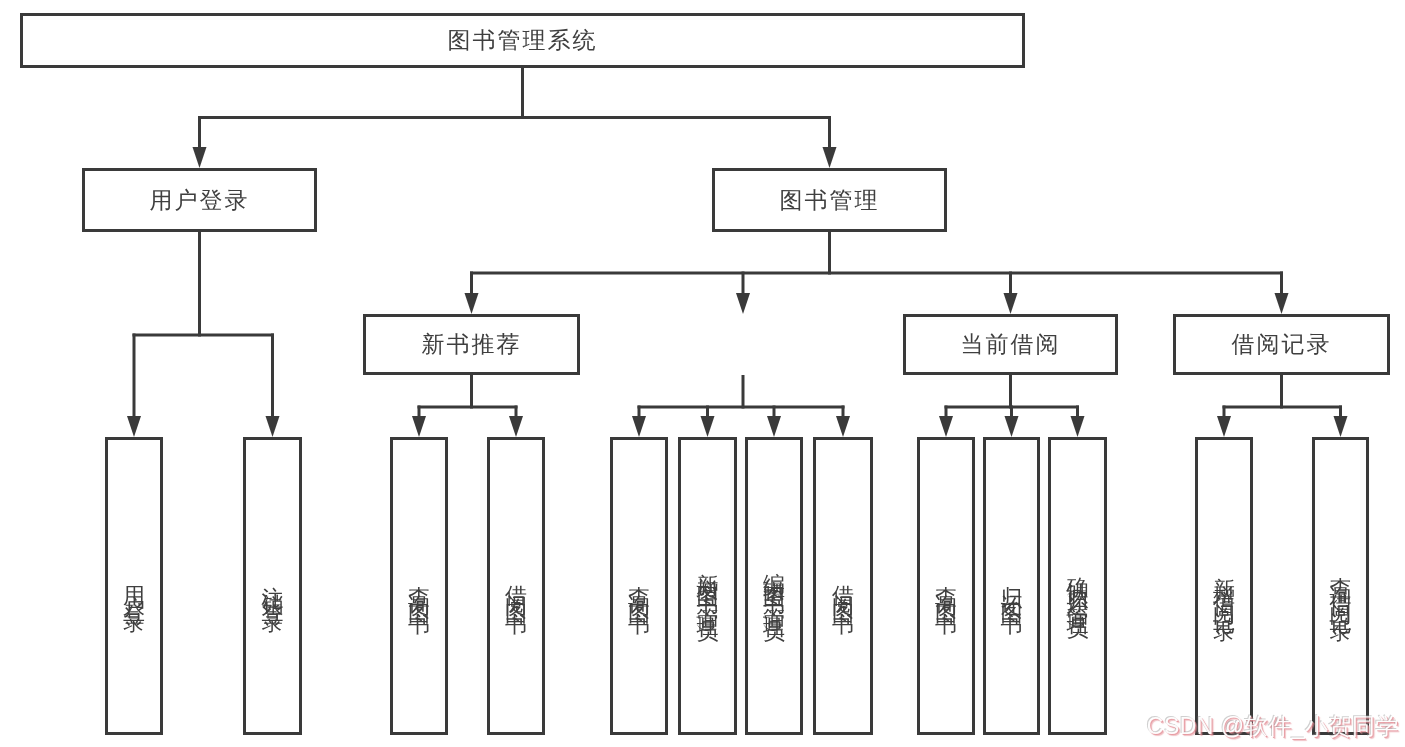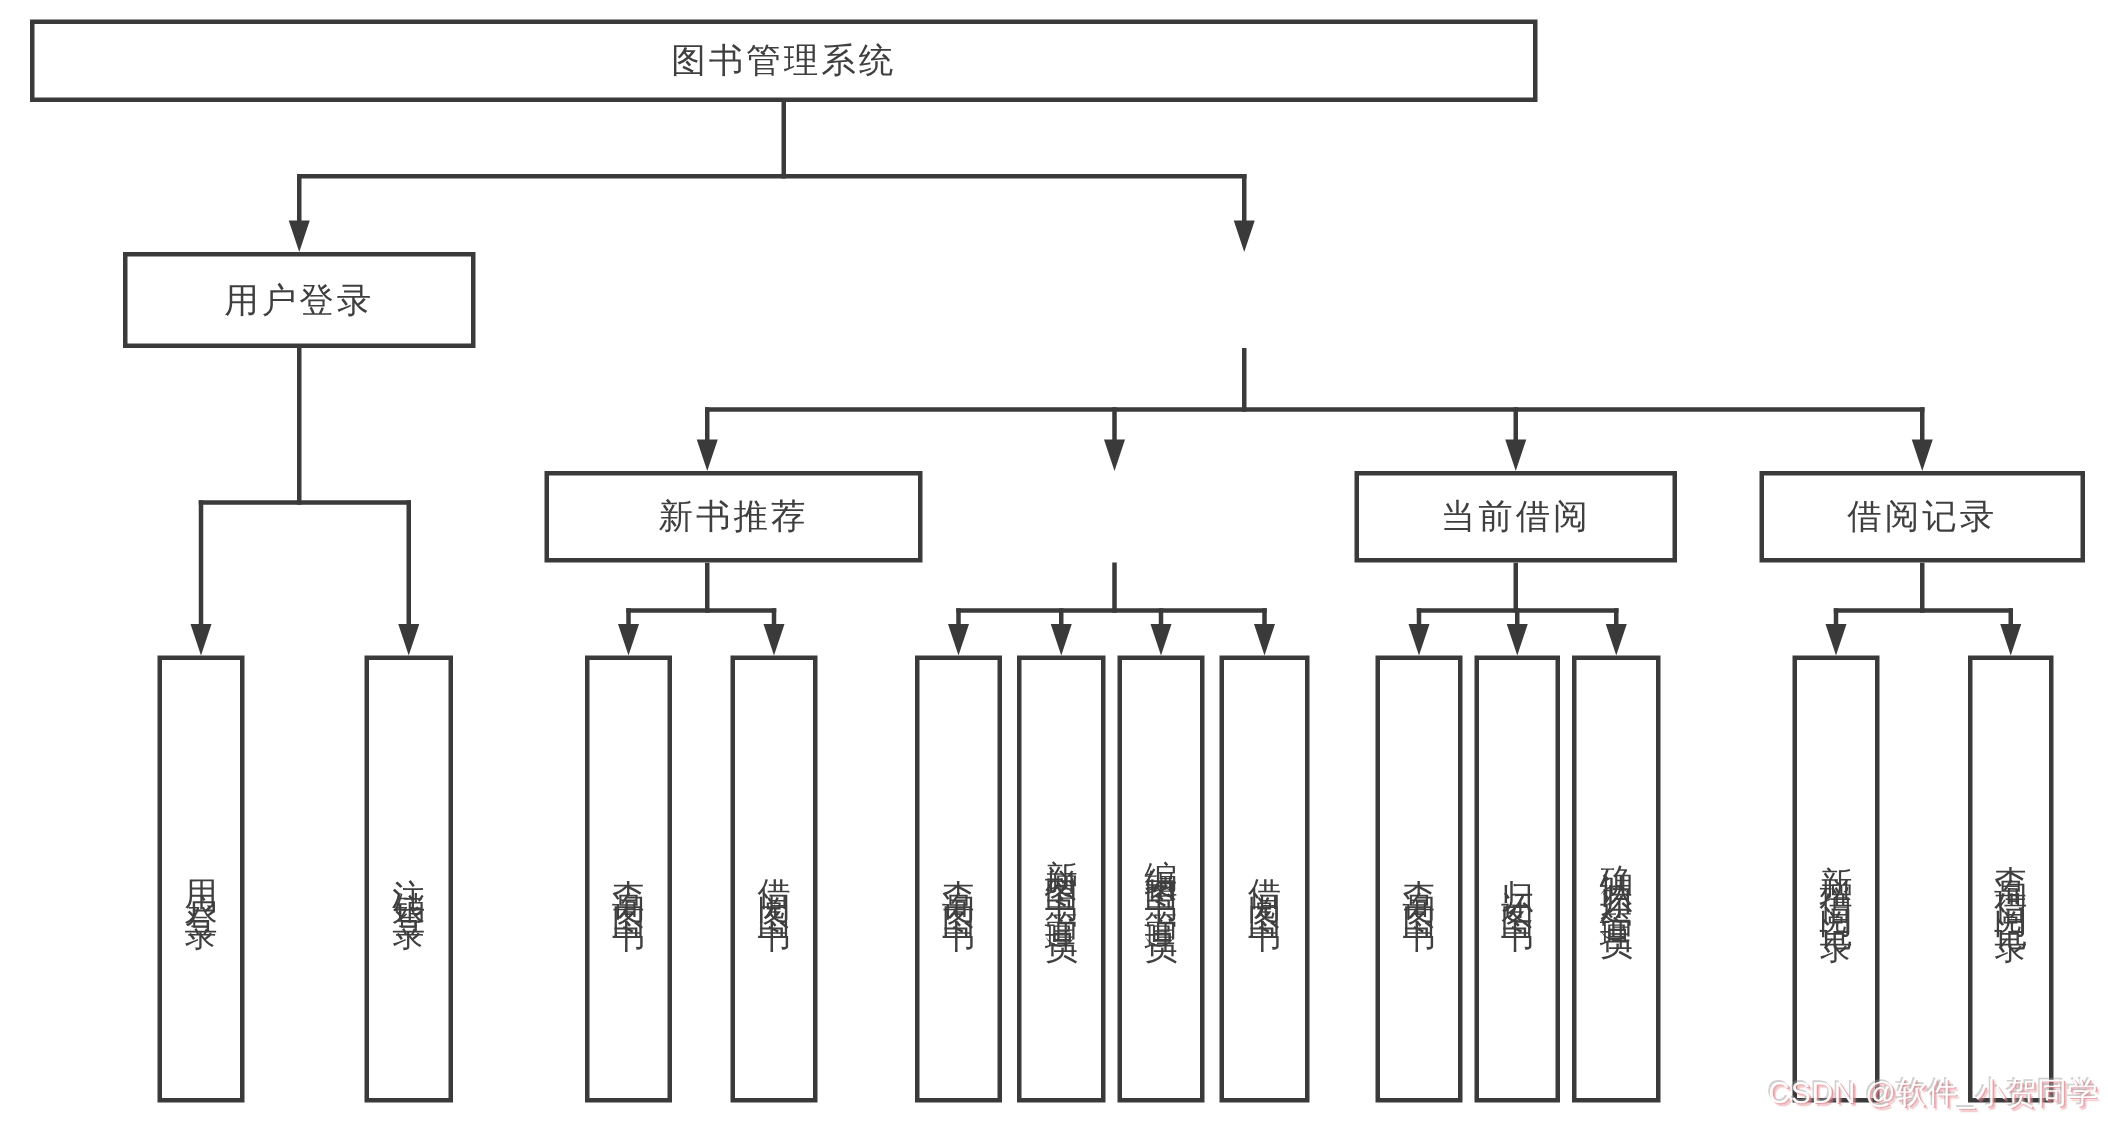--- a/index.html
+++ b/index.html
@@ -52,21 +52,21 @@
     color: #3f3f3f;
     font-size: 22px;
     letter-spacing: 9px;
     line-height: 1;
   }
   .vbox span { display: block; }
   #watermark {
     position: absolute;
     right: 6px;
     bottom: 5px;
-    font-size: 20px;
+    font-size: 23px;
     letter-spacing: 0.5px;
     color: rgba(255,255,255,0.95);
     text-shadow:
       -1px -1px 0 rgba(150,150,150,0.45),
        1px  1px 0 rgba(227,140,148,0.75),
        2px  2px 1px rgba(227,140,148,0.55);
     white-space: nowrap;
     z-index: 10;
     pointer-events: none;
     text-align: center;
@@ -153,22 +153,25 @@
     </g>
   </svg>
 
   <div class="hbox" style="left:20px; top:13px; width:1005px; height:55px;">
     <span>图书管理系统</span>
   </div>
 
   <div class="hbox" style="left:82px; top:168px; width:235px; height:64px;">
     <span>用户登录</span>
   </div>
-
-  <div class="hbox" style="left:363px; top:314px; width:252px; height:61px;">
+  <div class="hbox" style="left:712px; top:168px; width:235px; height:64px;">
+    <span>图书管理</span>
+  </div>
+
+  <div class="hbox" style="left:363px; top:314px; width:217px; height:61px;">
     <span>新书推荐</span>
   </div>
   <div class="hbox" style="left:903px; top:314px; width:215px; height:61px;align-items:center;">
     <span>当前借阅</span>
   </div>
   <div class="hbox" style="left:1173px; top:314px; width:217px; height:61px;">
     <span>借阅记录</span>
   </div>
 
   <div class="vbox" style="left:105px; width:58px;">

